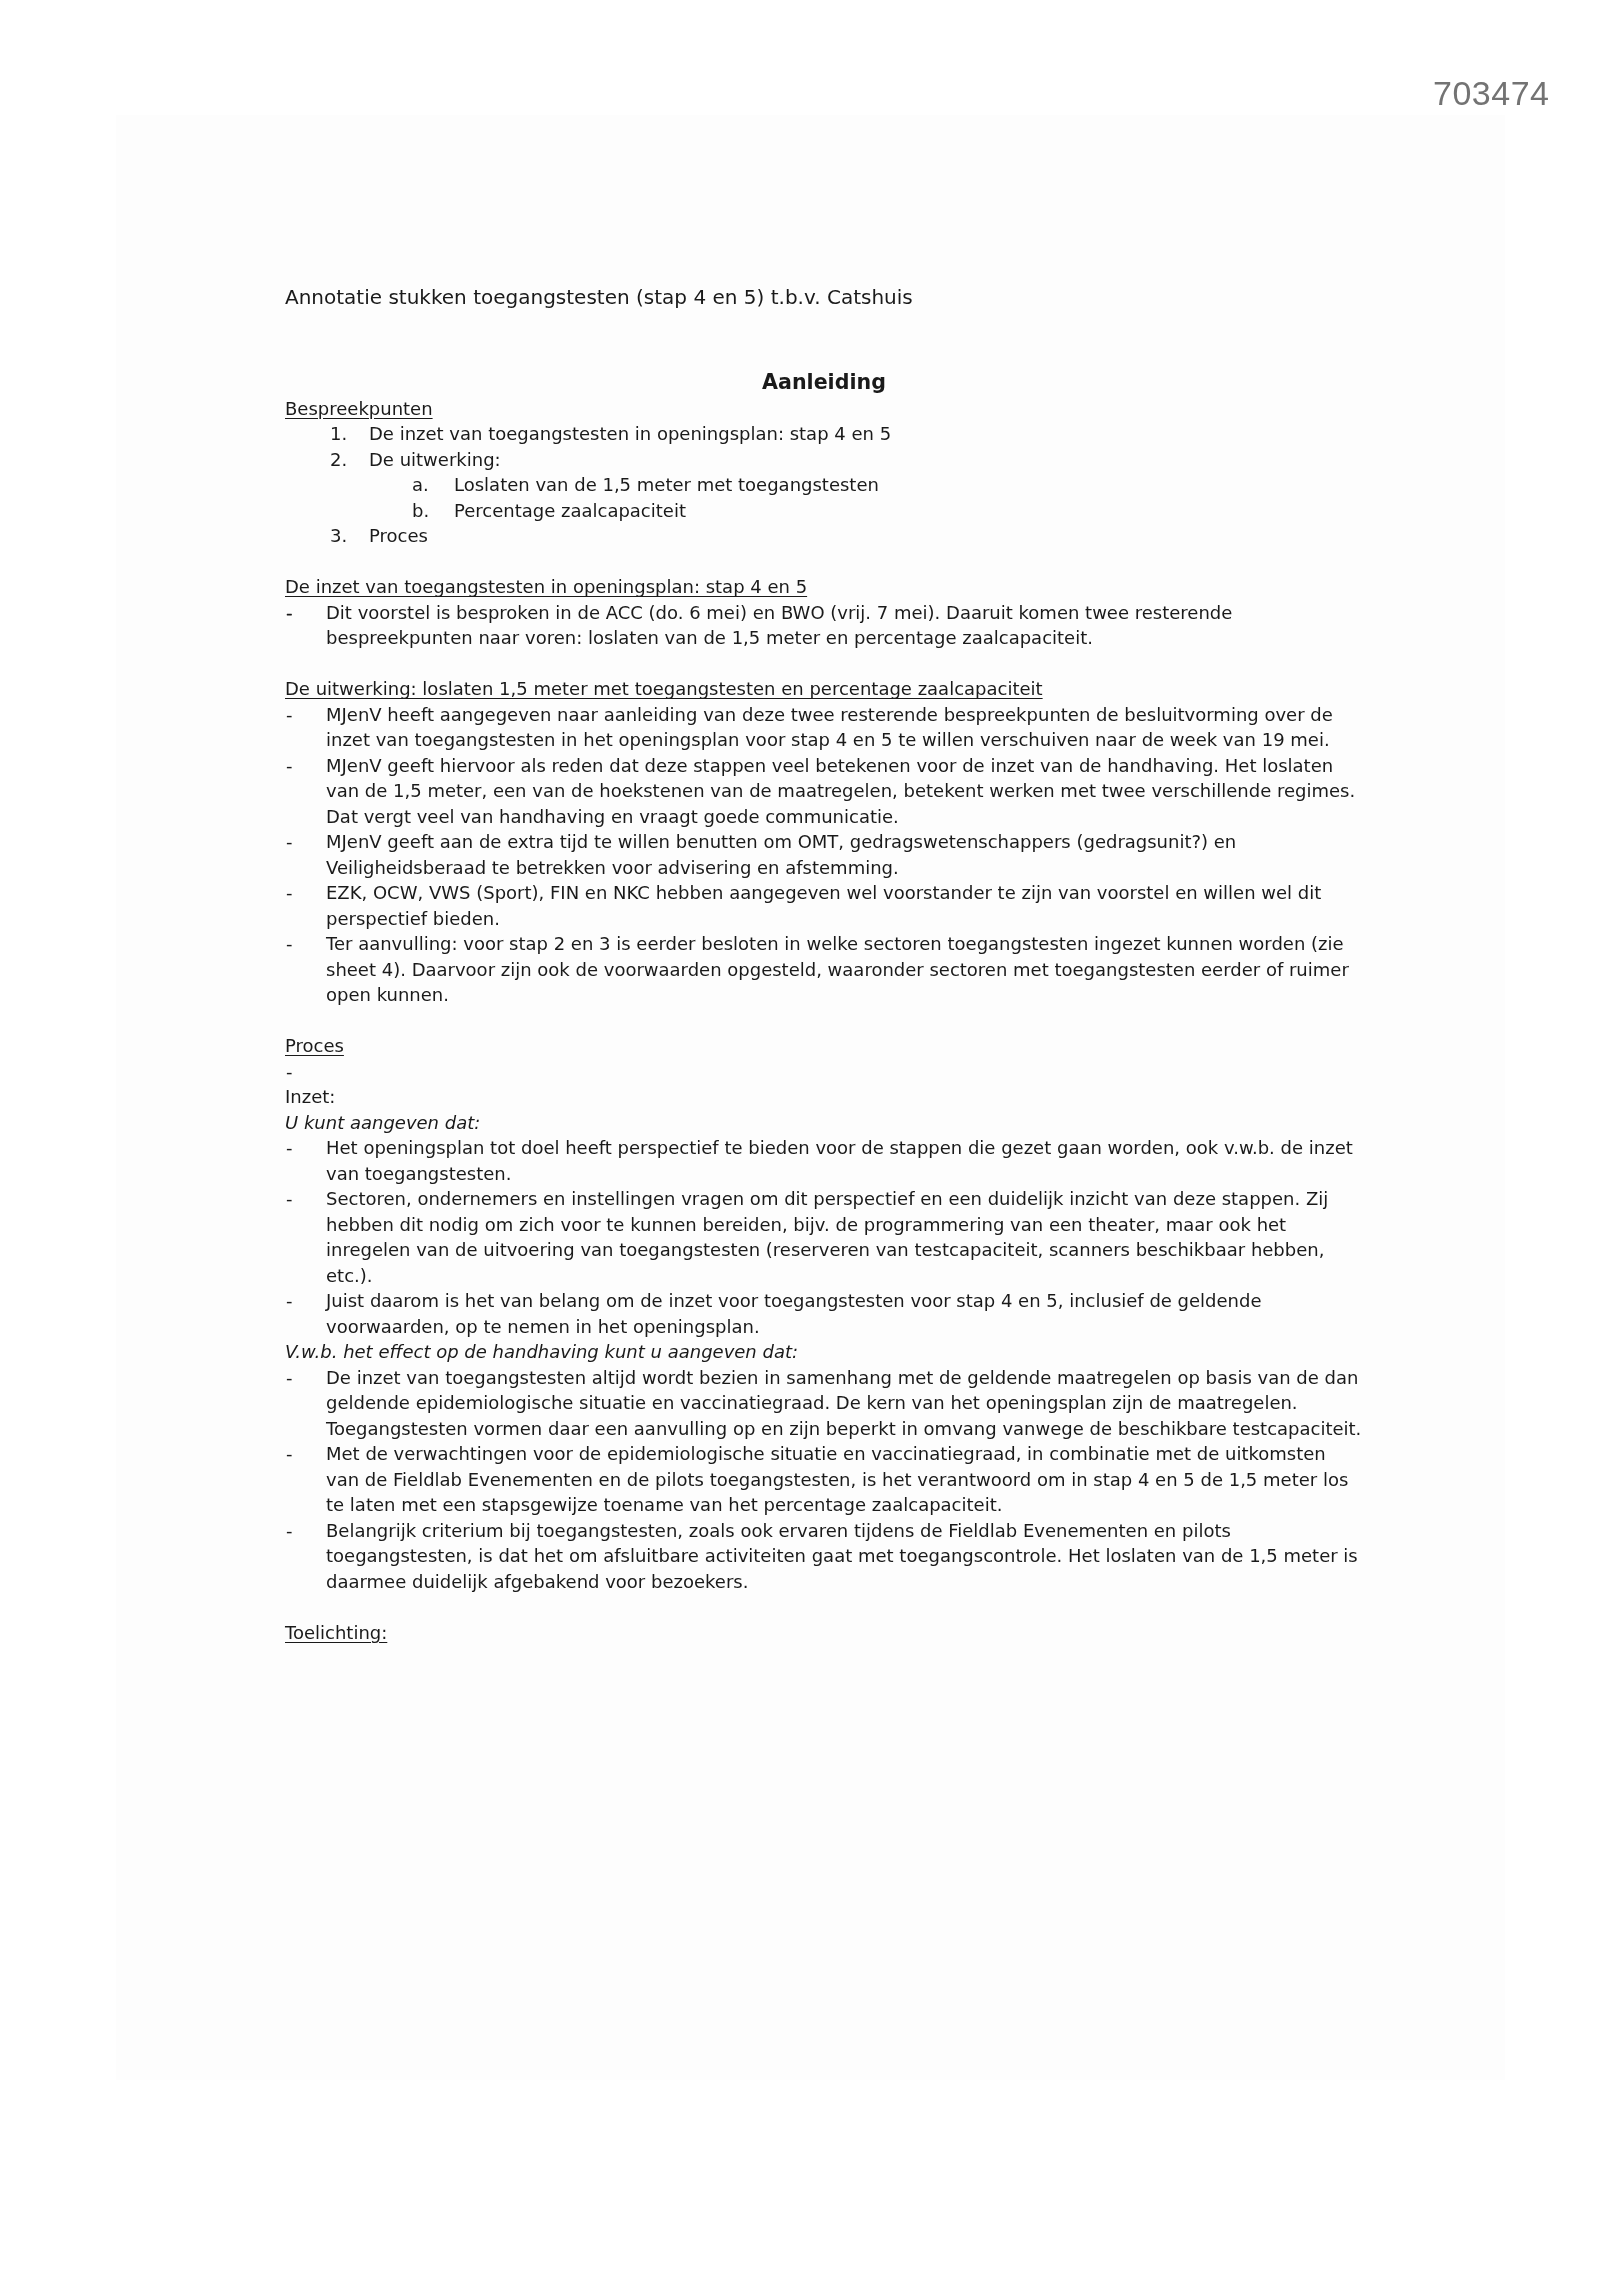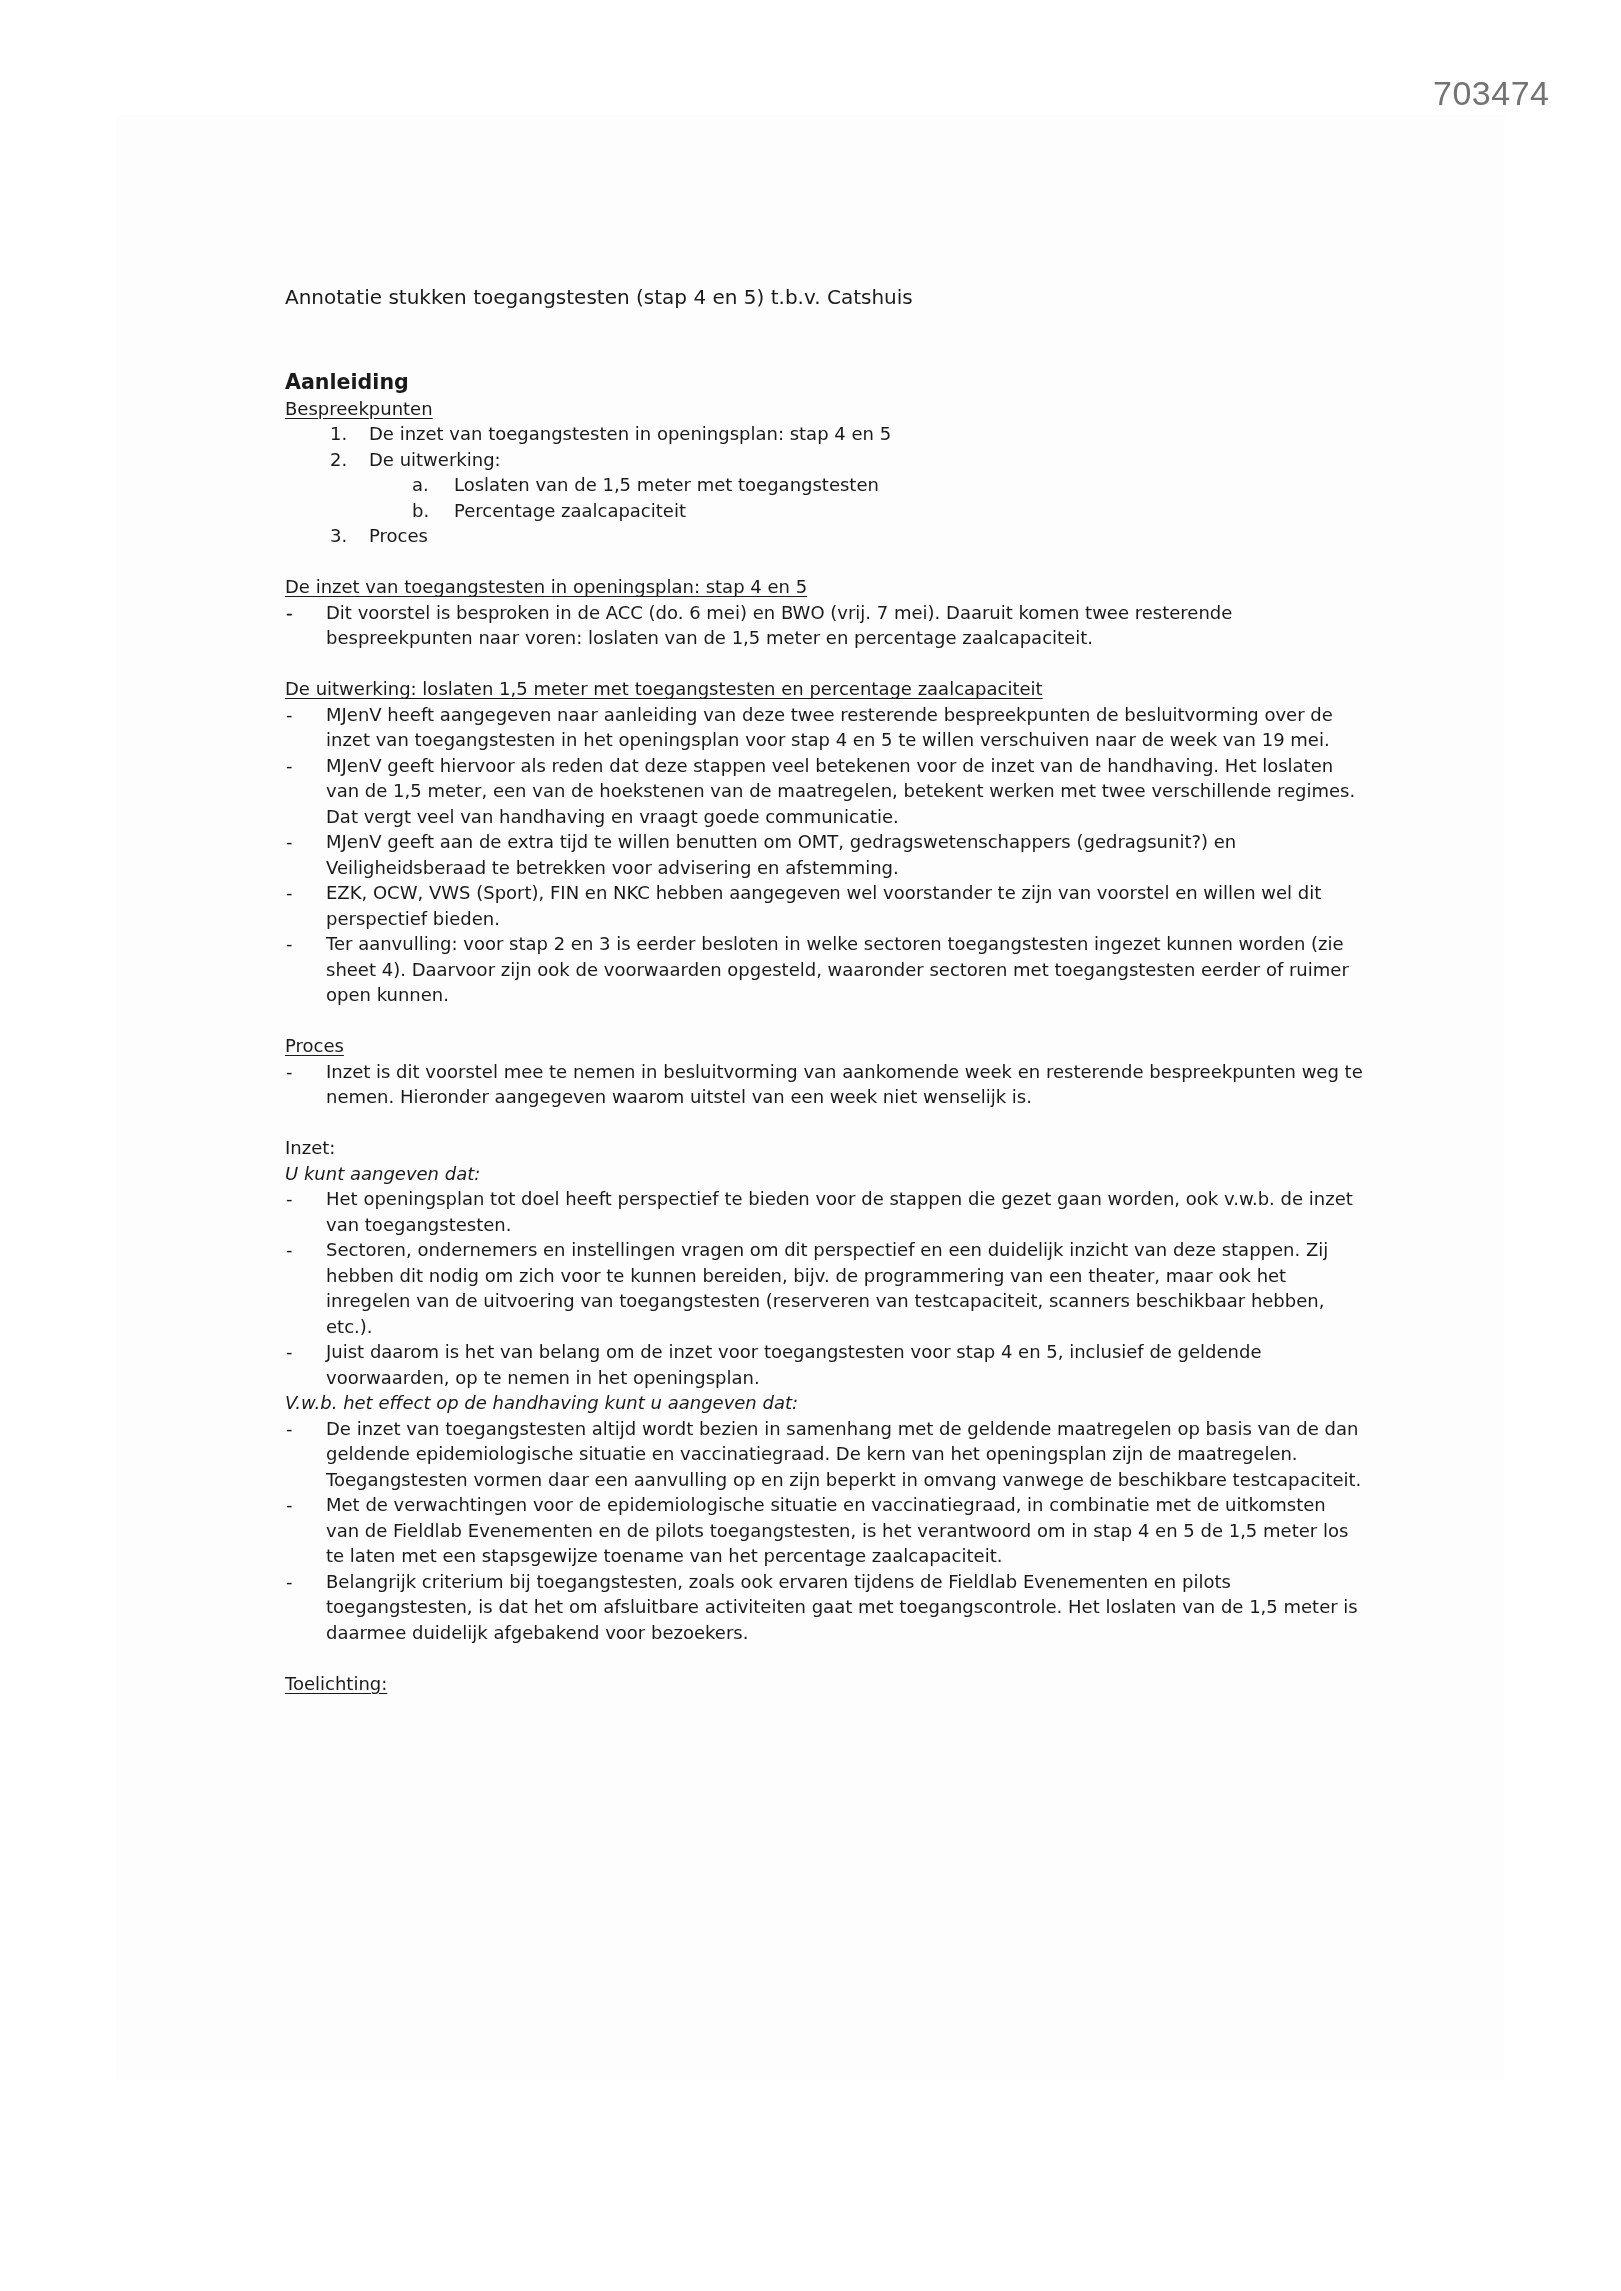--- a/index.html
+++ b/index.html
@@ -3,21 +3,21 @@
 <meta charset="utf-8">
 <style>
   html, body { margin: 0; padding: 0; background: #ffffff; }
   body { width: 1621px; height: 2292px; position: relative; overflow: hidden;
          font-family: "DejaVu Sans", sans-serif; color: #1a1a1a; }
   .docnum { position: absolute; left: 1433px; top: 74px; font-family: "Liberation Sans", sans-serif;
             font-size: 34px; color: #737373; letter-spacing: 0.5px; }
   .panel { position: absolute; left: 116px; top: 115px; width: 1389px; height: 1965px; background: #fdfdfd; }
   .content { position: absolute; left: 285px; top: 284px; width: 1078px; font-size: 18px; line-height: 25.5px; }
   .title { font-weight: normal; font-size: 20px; line-height: 27.4px; margin: 0 0 59px 0; }
-  .h-bold { font-weight: bold; font-size: 20.6px; line-height: 25.5px; }
+  .h-bold { font-weight: bold; font-size: 20.6px; line-height: 25.5px; text-align: center; }
   .u { text-decoration: underline; text-underline-offset: 2.9px; }
   .it { font-style: italic; }
   ol.num { list-style: none; margin: 0; padding: 0; }
   ol.num > li { position: relative; padding-left: 84px; }
   ol.num > li .mk { position: absolute; left: 45px; }
   ol.alpha { list-style: none; margin: 0; padding: 0; }
   ol.alpha > li { position: relative; padding-left: 169px; }
   ol.alpha > li .mk { position: absolute; left: 127px; }
   ul.dash { list-style: none; margin: 0; padding: 0; }
   ul.dash > li { position: relative; padding-left: 41px; }
@@ -79,21 +79,21 @@
     <li><span class="mk">-</span><span>MJenV geeft hiervoor als reden dat deze stappen veel betekenen voor de inzet van de handhaving. Het loslaten van de 1,5 meter, een van de hoekstenen van de maatregelen, betekent werken met twee verschillende regimes. Dat vergt veel van handhaving en vraagt goede communicatie.</span></li>
     <li><span class="mk">-</span><span>MJenV geeft aan de extra tijd te willen benutten om OMT, gedragswetenschappers (gedragsunit?) en Veiligheidsberaad te betrekken voor advisering en afstemming.</span></li>
     <li><span class="mk">-</span><span>EZK, OCW, VWS (Sport), FIN en NKC hebben aangegeven wel voorstander te zijn van voorstel en willen wel dit perspectief bieden.</span></li>
     <li><span class="mk">-</span><span>Ter aanvulling: voor stap 2 en 3 is eerder besloten in welke sectoren toegangstesten ingezet kunnen worden (zie sheet 4). Daarvoor zijn ook de voorwaarden opgesteld, waaronder sectoren met toegangstesten eerder of ruimer open kunnen.</span></li>
   </ul>
 
   <div class="gap"></div>
 
   <div class="u sec-head">Proces</div>
   <ul class="dash">
-    <li><span class="mk">-</span><span>Inzet is dit voorstel mee te nemen in besluitvorming van aankomende week en resterende bespreekpunten weg te nemen. Hieronder aangegeven waarom uitstel van een week niet wenselijk is.</span></li>
+    <li><span class="mk">-</span></li>
   </ul>
 
   <div class="gap"></div>
 
   <div class="sec-head">Inzet:</div>
   <div class="it">U kunt aangeven dat:</div>
   <ul class="dash">
     <li><span class="mk">-</span><span>Het openingsplan tot doel heeft perspectief te bieden voor de stappen die gezet gaan worden, ook v.w.b. de inzet van toegangstesten.</span></li>
     <li><span class="mk">-</span><span>Sectoren, ondernemers en instellingen vragen om dit perspectief en een duidelijk inzicht van deze stappen. Zij hebben dit nodig om zich voor te kunnen bereiden, bijv. de programmering van een theater, maar ook het inregelen van de uitvoering van toegangstesten (reserveren van testcapaciteit, scanners beschikbaar hebben, etc.).</span></li>
     <li><span class="mk">-</span><span>Juist daarom is het van belang om de inzet voor toegangstesten voor stap 4 en 5, inclusief de geldende voorwaarden, op te nemen in het openingsplan.</span></li>

